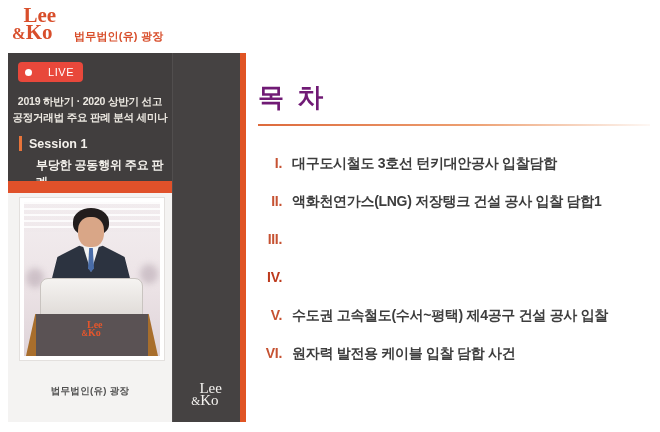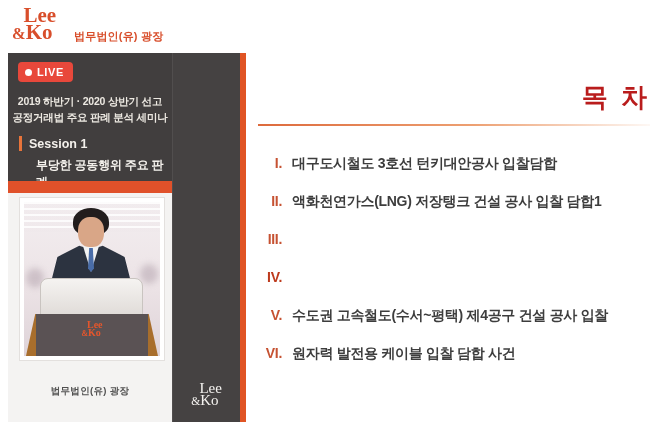--- a/index.html
+++ b/index.html
@@ -20,21 +20,21 @@
   
   .video { position:absolute; left:8px; top:53px; width:238px; height:369px; cursor:pointer; }
   .vt-left { position:absolute; left:0; top:0; width:164px; height:369px; }
   .vt-dark { position:absolute; left:0; top:0; width:164px; height:128px; background:#413e3e; }
   .vt-right { position:absolute; left:164px; top:0; width:68px; height:369px; background:#454242; border-left:1px solid #514e4e; }
   .vt-stripe { position:absolute; left:232px; top:0; width:6px; height:369px; background:#e05424; }
 
   .live-badge { position:absolute; left:10px; top:9px; height:20px; padding:0 9px 0 7px;
     background:#e8483b; border-radius:4px; display:flex; align-items:center; gap:5px; }
   .live-dot { width:7px; height:7px; border-radius:50%; background:#ffffff; }
-  .live-text { color:#ffffff; font-size:11px; font-weight:700; letter-spacing:0.6px; }
+  .live-text { color:#ffffff; font-size:11px; font-weight:400; letter-spacing:0.6px;margin-left:11px; }
 
   .vt-title { position:absolute; left:0; top:40px; width:164px; text-align:center;
     color:#ece8e1; font-size:10.5px; font-weight:700; line-height:16px; letter-spacing:-0.2px; }
   .session-row { position:absolute; left:11px; top:83px; display:flex; align-items:center; }
   .session-bar { width:3px; height:15px; background:#e8743a; margin-right:7px; }
   .session-label { color:#f4f1ec; font-size:12.5px; font-weight:700; }
   .session-topic { position:absolute; left:28px; top:104px; color:#f4f1ec; font-size:12px; font-weight:700; letter-spacing:-0.2px; }
 
   .orange-divider { position:absolute; left:0; top:128px; width:164px; height:12px; background:#e0512a; }
   .vt-light { position:absolute; left:0; top:140px; width:164px; height:229px; background:#f4f3f2; }
@@ -70,21 +70,21 @@
     color:#2e2e2e; font-size:13px; font-weight:800; letter-spacing:1.5px; }
   .speaker-firm { position:absolute; left:0; top:192px; width:164px; text-align:center;
     color:#4f4f4f; font-size:9.5px; font-weight:700; letter-spacing:0.3px; }
 
   .watermark { position:absolute; left:0; right:0; bottom:14px; text-align:center;
     color:#f5f3f0; font-size:15px; font-weight:400; }
   .watermark .lklogo { text-align:left; }
 
   
   .toc { position:absolute; left:258px; top:60px; width:392px; }
-  .toc-title { margin-top:20px; color:#b91c1c; font-size:26px; font-weight:800; letter-spacing:3px;text-align:right; }
+  .toc-title { margin-top:20px; color:#701a75; font-size:26px; font-weight:800; letter-spacing:3px; }
   .toc-underline { margin-top:9px; height:2px;
     background:linear-gradient(90deg, #dd6a3c 0%, #eda072 55%, rgba(243,196,168,0.12) 100%); }
   .toc-list { list-style:none; margin-top:29px; }
   .toc-item { display:flex; margin-bottom:22px; font-size:14px; font-weight:700; line-height:16px; letter-spacing:-0.3px; }
   .toc-num { width:24px; text-align:right; margin-right:10px; color:#c65232; flex:none; }
   .toc-text { color:#3d3d3d; }
   .toc-item.emphasized .toc-num { color:#bd3a1d; font-weight:800; }
   .toc-item.emphasized .toc-text { color:#1e1e1e; font-weight:800;
     text-shadow:0.4px 0 0 currentColor; }
 </style>

